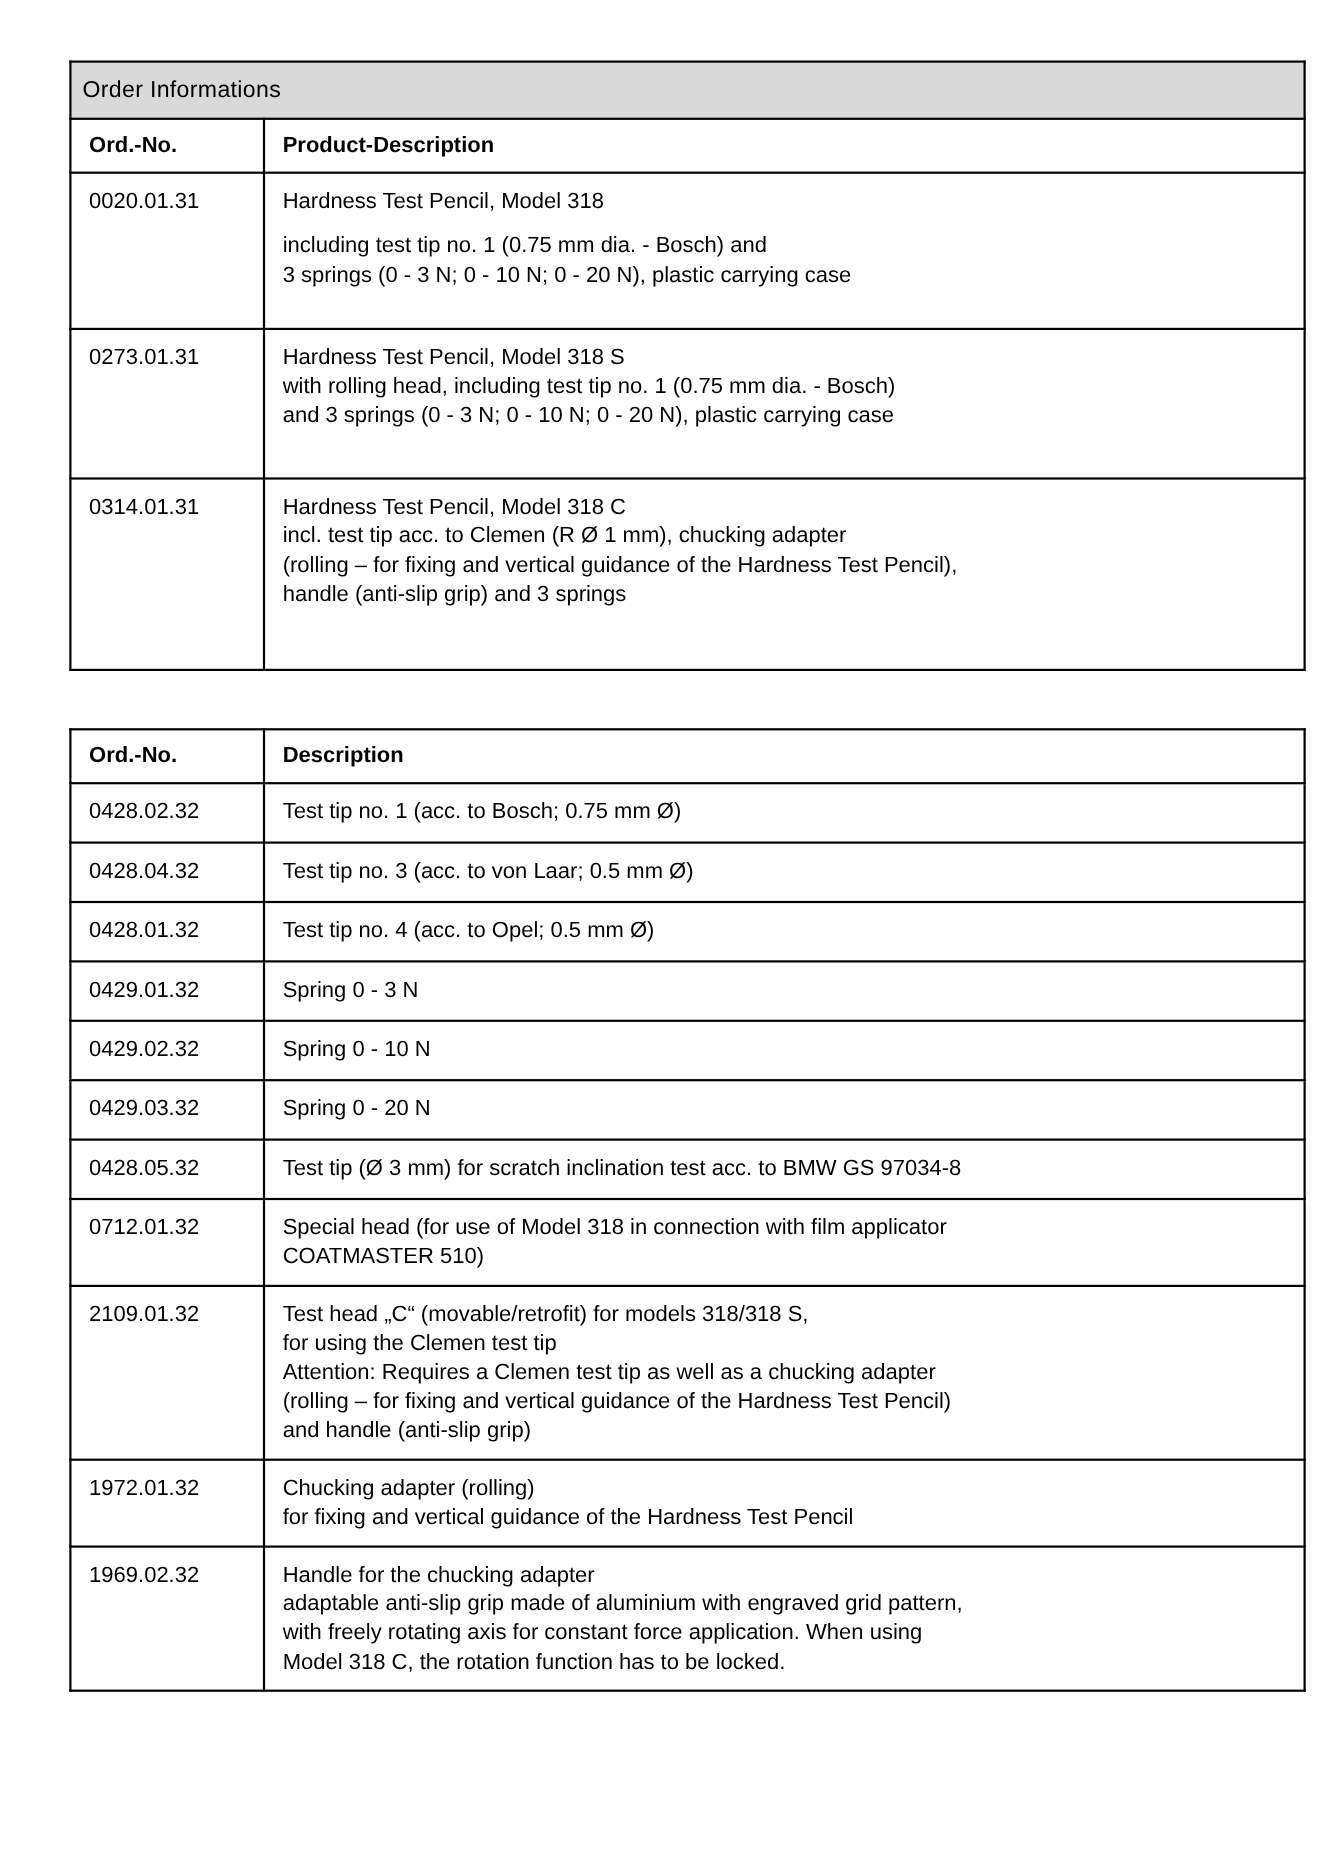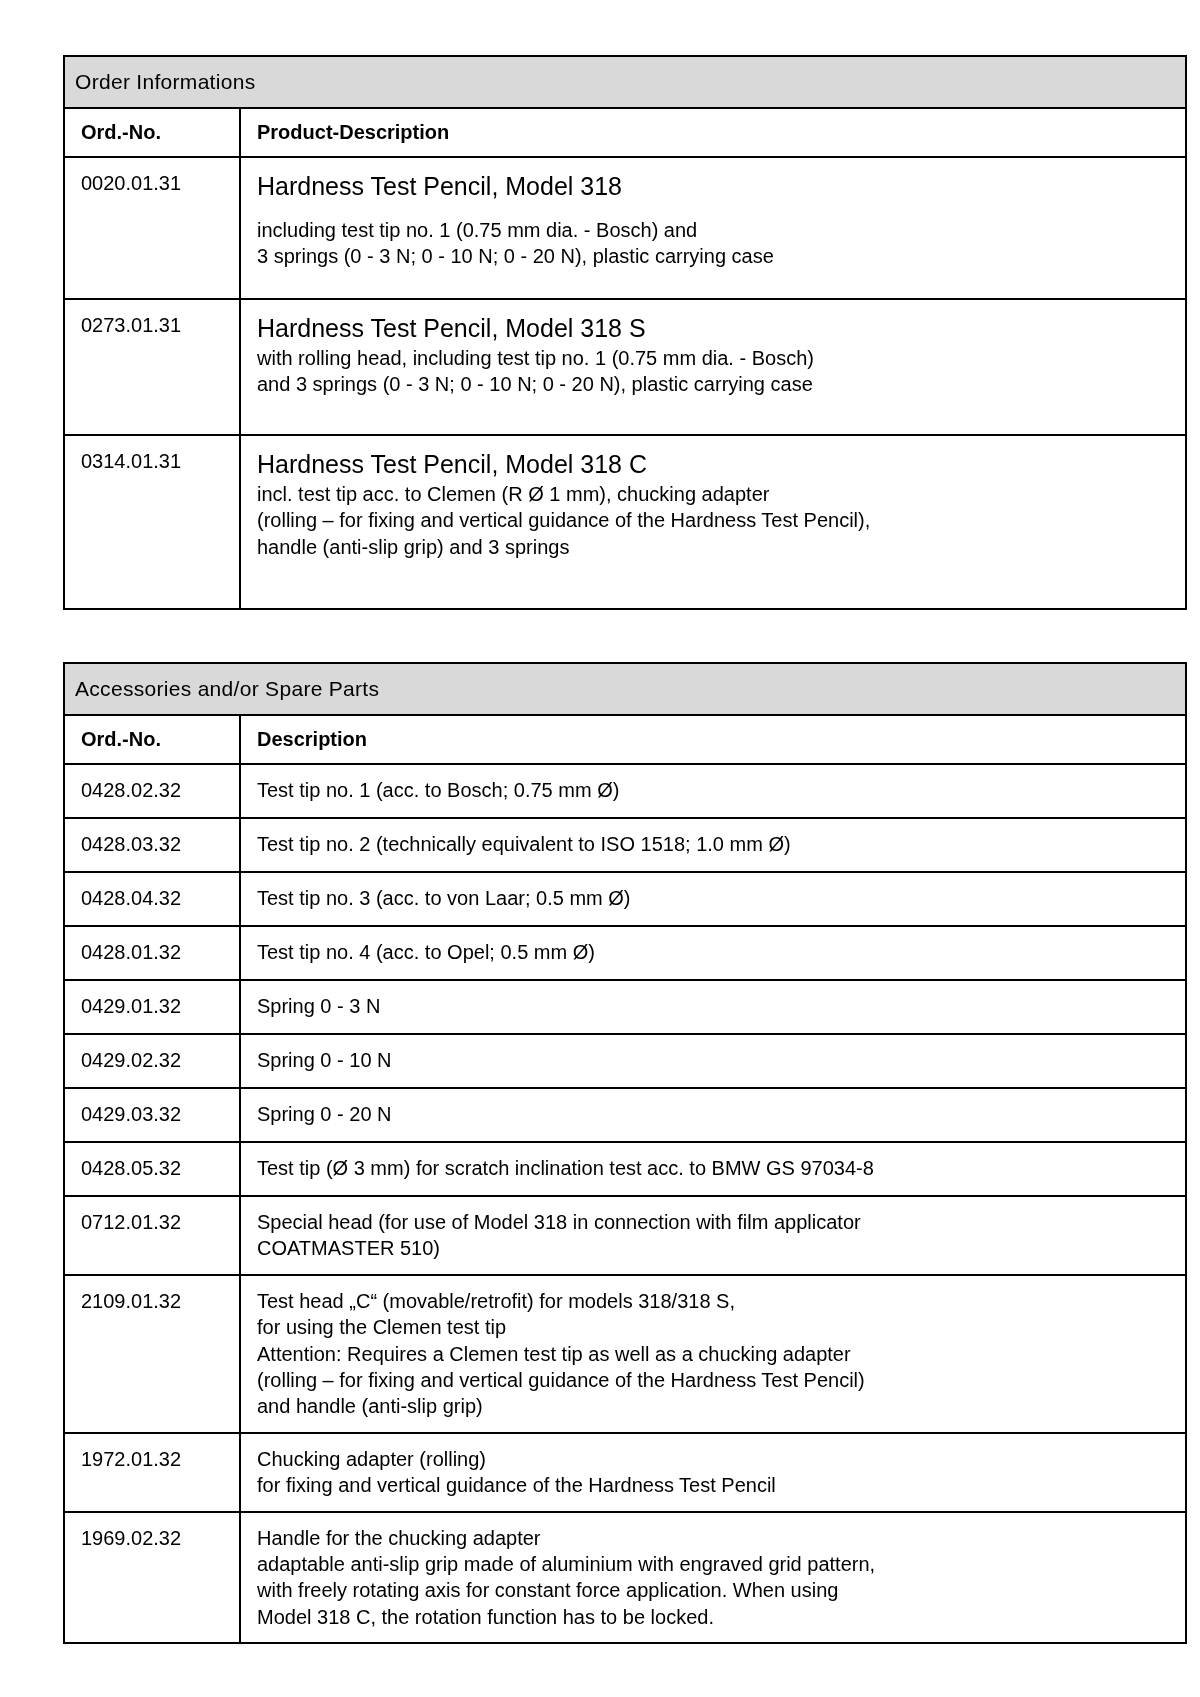--- a/index.html
+++ b/index.html
@@ -53,21 +53,21 @@
   .cell.ordno {
     white-space: nowrap;
   }
   .cell.desc {
     white-space: pre-line;
     border-radius: 26px;
   }
   col.c1 { width: 176px; }
   col.c2 { width: auto; }
   .desc-title {
-    font-size: 25px;
+    font-size: 20px;
     line-height: 1.32;
   }
   .desc-body {
     font-size: 20px;
     line-height: 1.32;
     white-space: pre-line;
   }
   .desc-body.gap {
     margin-top: 14px;
   }
@@ -124,35 +124,28 @@
     </tbody>
   </table>
 
   <table class="doc-table">
     <colgroup>
         <col class="c1">
         <col class="c2">
       </colgroup>
     <thead>
       <tr>
-        <th class="table-title" colspan="2">Accessories and/or Spare Parts</th>
-      </tr>
-      <tr>
         <th class="col-header">Ord.-No.</th>
         <th class="col-header">Description</th>
       </tr>
     </thead>
     <tbody>
       <tr class="acc">
         <td class="cell ordno">0428.02.32</td>
         <td class="cell desc">Test tip no. 1 (acc. to Bosch; 0.75 mm Ø)</td>
-      </tr>
-      <tr class="acc">
-        <td class="cell ordno">0428.03.32</td>
-        <td class="cell desc">Test tip no. 2 (technically equivalent  to ISO 1518; 1.0 mm Ø)</td>
       </tr>
       <tr class="acc">
         <td class="cell ordno">0428.04.32</td>
         <td class="cell desc">Test tip no. 3 (acc. to von Laar; 0.5 mm Ø)</td>
       </tr>
       <tr class="acc">
         <td class="cell ordno">0428.01.32</td>
         <td class="cell desc">Test tip no. 4 (acc. to Opel; 0.5 mm Ø)</td>
       </tr>
       <tr class="acc">

